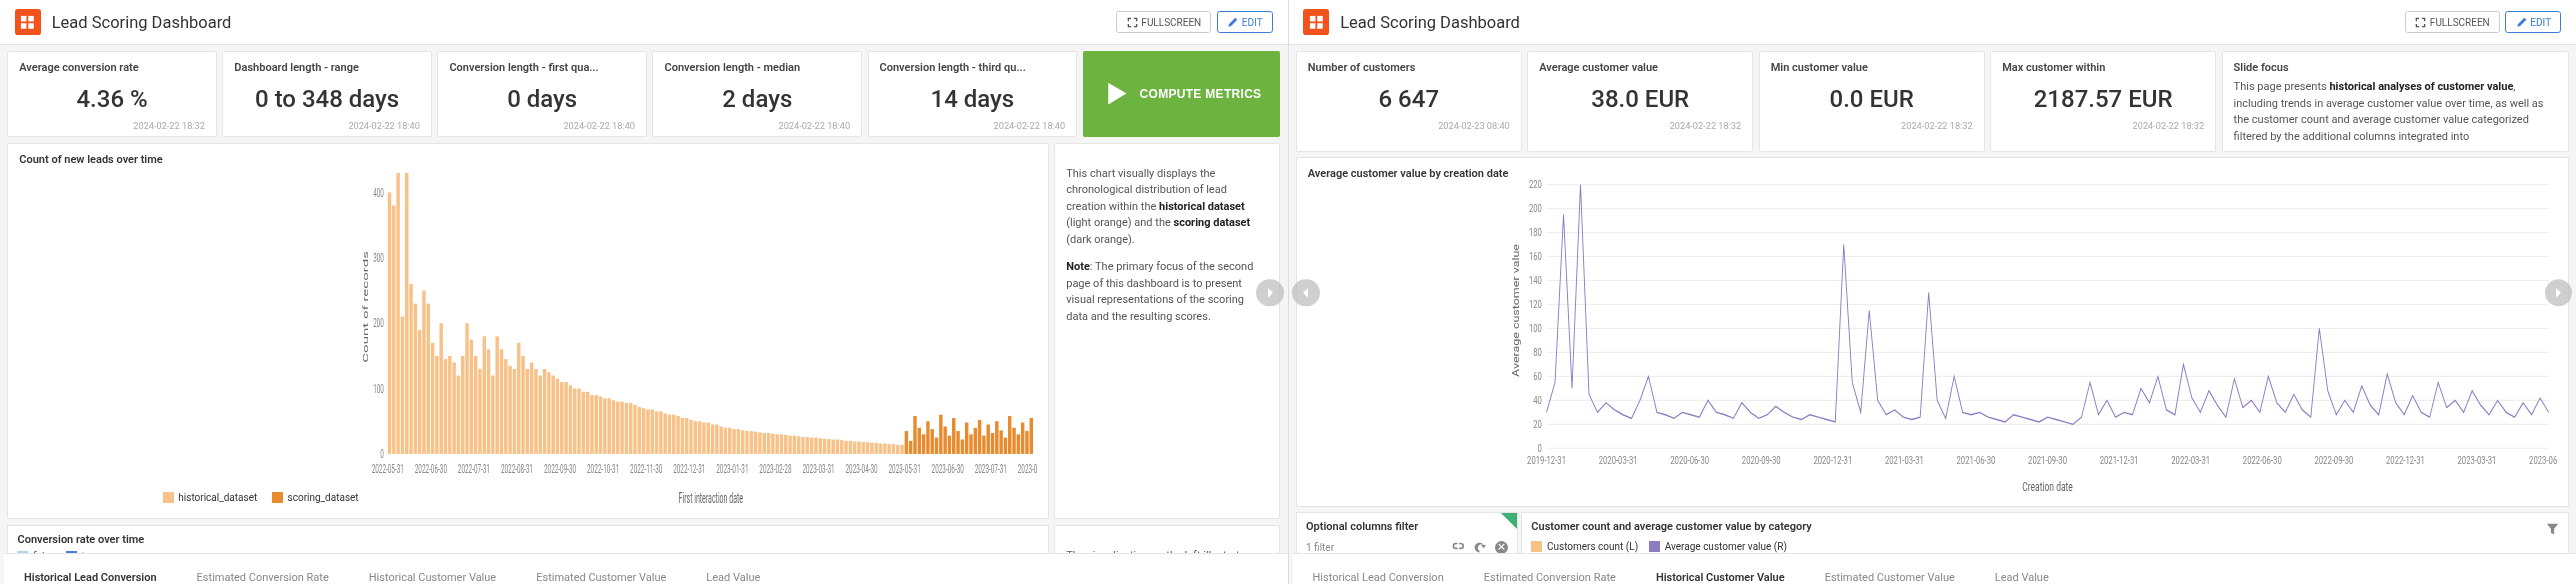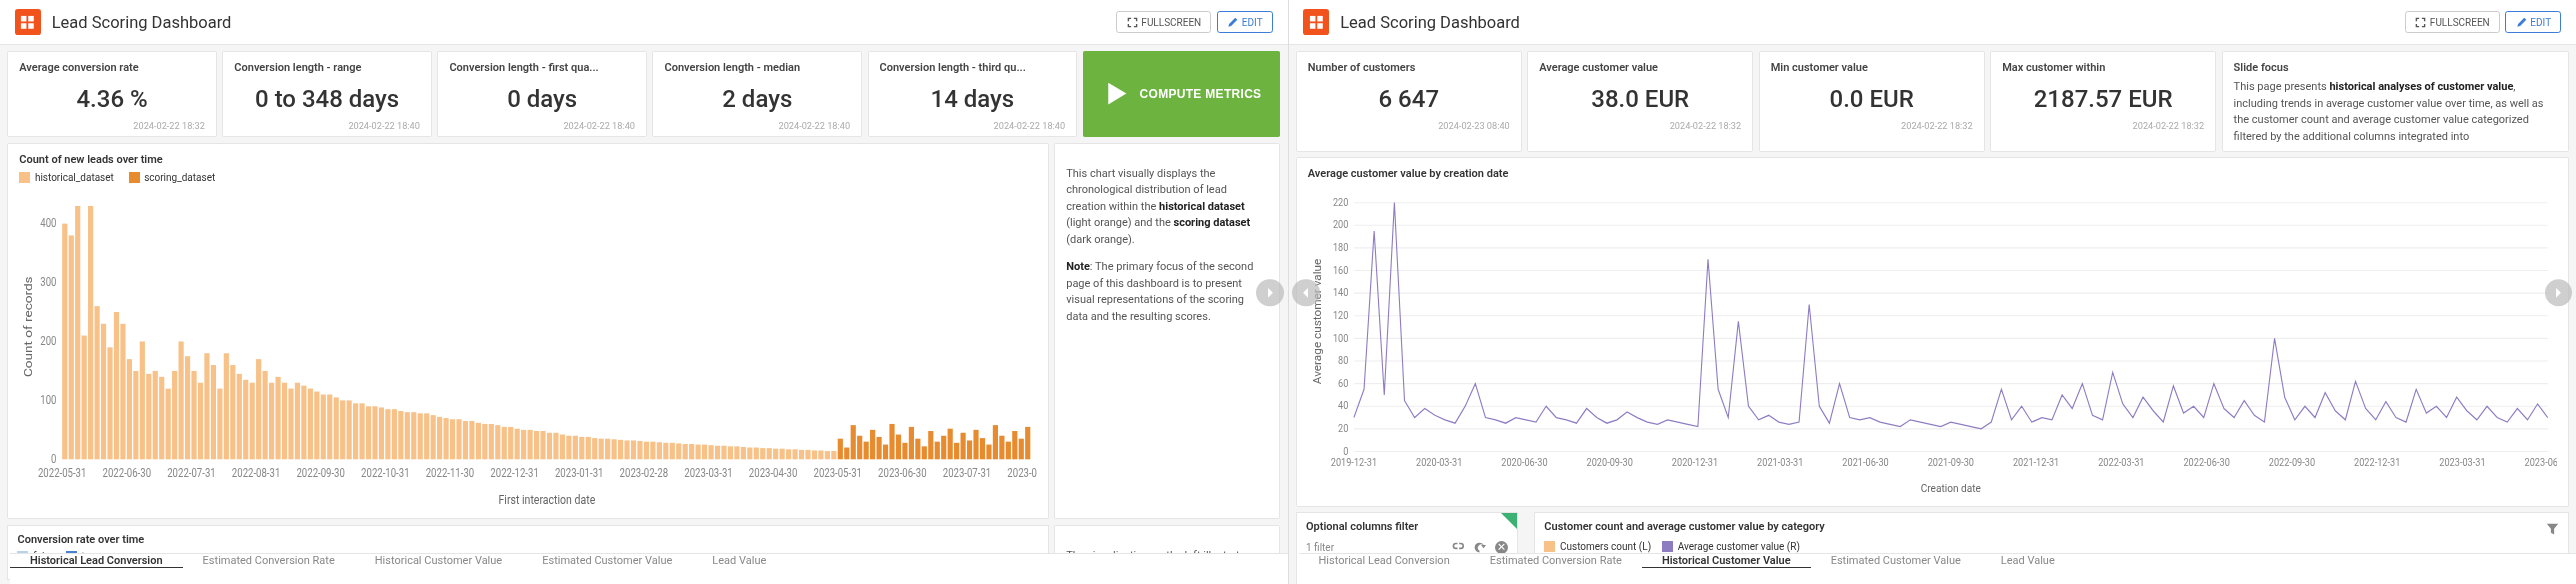--- a/index.html
+++ b/index.html
@@ -16,47 +16,47 @@
   .metrics-row{display:flex;padding:5.5px 7.3px;gap:5.5px}
   .metric-card{background:#fff;border:0.9px solid #e5e5e5;border-radius:1.8px;padding:9.2px 11px 5.5px;display:flex;flex-direction:column;position:relative;overflow:hidden}
   .metric-card.flex{flex:1}
   .metric-label{font-size:11px;color:#444;font-weight:600;white-space:nowrap;overflow:hidden;text-overflow:ellipsis}
   .metric-value{font-size:24px;font-weight:500;text-align:center;margin:11px 0 7.3px;color:#333}
   .metric-ts{font-size:9.2px;color:#aaa;text-align:right}
   .compute{background:#6cb33f;color:#fff;display:flex;flex-direction:row;align-items:center;justify-content:center;gap:9.2px;flex:1;min-width:174px;cursor:pointer;border:none;border-radius:1.8px}
   .compute svg{width:29px;height:29px;fill:#fff}
   .compute-label{font-size:12px;font-weight:600;letter-spacing:0.3px}
   .body-row{display:flex;padding:0 7.3px 5.5px;gap:5.5px;flex:1;min-height:0}
-  .chart-card{background:#fff;border:0.9px solid #e5e5e5;border-radius:1.8px;padding:9.2px 11px;display:flex;flex-direction:column}
+  .chart-card{background:#fff;border:0.9px solid #e5e5e5;border-radius:1.8px;padding:9.2px 11px;display:flex;flex-direction:row}
   .chart-card.wide{flex:1;min-width:0}
   .side-card{width:202px;flex-shrink:0;background:#fff;border:0.9px solid #e5e5e5;border-radius:1.8px;padding:11px;font-size:10px;line-height:1.45;color:#555}
   .chart-title{font-size:11px;font-weight:600;margin-bottom:5.5px}
   .legend{display:flex;gap:14.7px;font-size:10px;margin-bottom:5.5px}
   .legend-item{display:flex;align-items:flex-end;gap:4.6px}
   .swatch{width:11px;height:11px}
   .chart-area{flex:1;position:relative;min-height:0}
   .chart-area svg{width:100%;height:100%}
   .axis-label{font-size:11px;fill:#666}
   .tick{font-size:10px;fill:#888}
   .slide-text{font-size:11px;line-height:1.5;color:#555}
   .slide-text b{color:#222}
   .nav-circle{position:absolute;top:50%;transform:translateY(-50%);width:27.5px;height:27.5px;border-radius:50%;background:#bbb;display:flex;align-items:center;justify-content:center;cursor:pointer;opacity:.7}
   .nav-circle svg{width:13px;height:13px;fill:#fff}
   .nav-circle.right{right:3.7px}
   .nav-circle.left{left:3.7px}
-  .row2{display:flex;padding:0 7.3px 0;gap:16px;height:73px}
+  .row2{display:flex;padding:0 7.3px 0;gap:3px;height:73px}
   .filter-card{width:202px;background:#fff;border:0.9px solid #e5e5e5;padding:7.3px 9.2px}
   .filter-title{font-size:11px;font-weight:600;display:flex;align-items:center;justify-content:space-between}
   .filter-input{margin-top:7.3px;display:flex;align-items:center;gap:9.2px;font-size:10px;color:#888}
   .filter-icons{margin-left:auto;display:flex;gap:9.2px;color:#888}
   .filter-icons svg{width:13px;height:13px;fill:#888}
   .cat-card{flex:1;background:#fff;border:0.9px solid #e5e5e5;padding:7.3px 9.2px;position:relative}
   .cat-title-row{display:flex;align-items:center;justify-content:space-between}
   .funnel-icon{width:13px;height:13px;fill:#888}
-  .tabs{position:absolute;bottom:0;left:10px;right:0;display:flex;background:#fff;border-top:0.9px solid #e5e5e5;height:31px;align-items:flex-start}
+  .tabs{position:absolute;bottom:0;left:4px;right:0;display:flex;background:#fff;border-top:0.9px solid #e5e5e5;height:31px;align-items:flex-end}
   .tab{padding:0 20px;display:flex;align-items:center;font-size:11px;color:#888;cursor:pointer;border-bottom:1.8px solid transparent}
   .tab.active{color:#333;font-weight:600;border-bottom-color:#333}
   .corner-flag{position:absolute;top:0;right:0;width:0;height:0;border-left:16.5px solid transparent;border-top:16.5px solid #3bb273}
   .sec-row{display:flex;padding:0 7.3px 5.5px;gap:5.5px;height:55px}
   .sec-card{background:#fff;border:0.9px solid #e5e5e5;flex:1;padding:7.3px 9.2px;position:relative;overflow:hidden}
   .sec-legend{display:flex;gap:11px;font-size:10px;margin-top:1.8px}
 </style>
 </head>
 <body>
 
@@ -87,21 +87,21 @@
       </div>
     </div>
 
     <div class="metrics-row">
       <div class="metric-card flex">
         <div class="metric-label">Average conversion rate</div>
         <div class="metric-value">4.36 %</div>
         <div class="metric-ts">2024-02-22 18:32</div>
       </div>
       <div class="metric-card flex">
-        <div class="metric-label">Conversion length - range</div>
+        <div class="metric-label">Dashboard length - range</div>
         <div class="metric-value">0 to 348 days</div>
         <div class="metric-ts">2024-02-22 18:40</div>
       </div>
       <div class="metric-card flex">
         <div class="metric-label">Conversion length - first qua...</div>
         <div class="metric-value">0 days</div>
         <div class="metric-ts">2024-02-22 18:40</div>
       </div>
       <div class="metric-card flex">
         <div class="metric-label">Conversion length - median</div>

